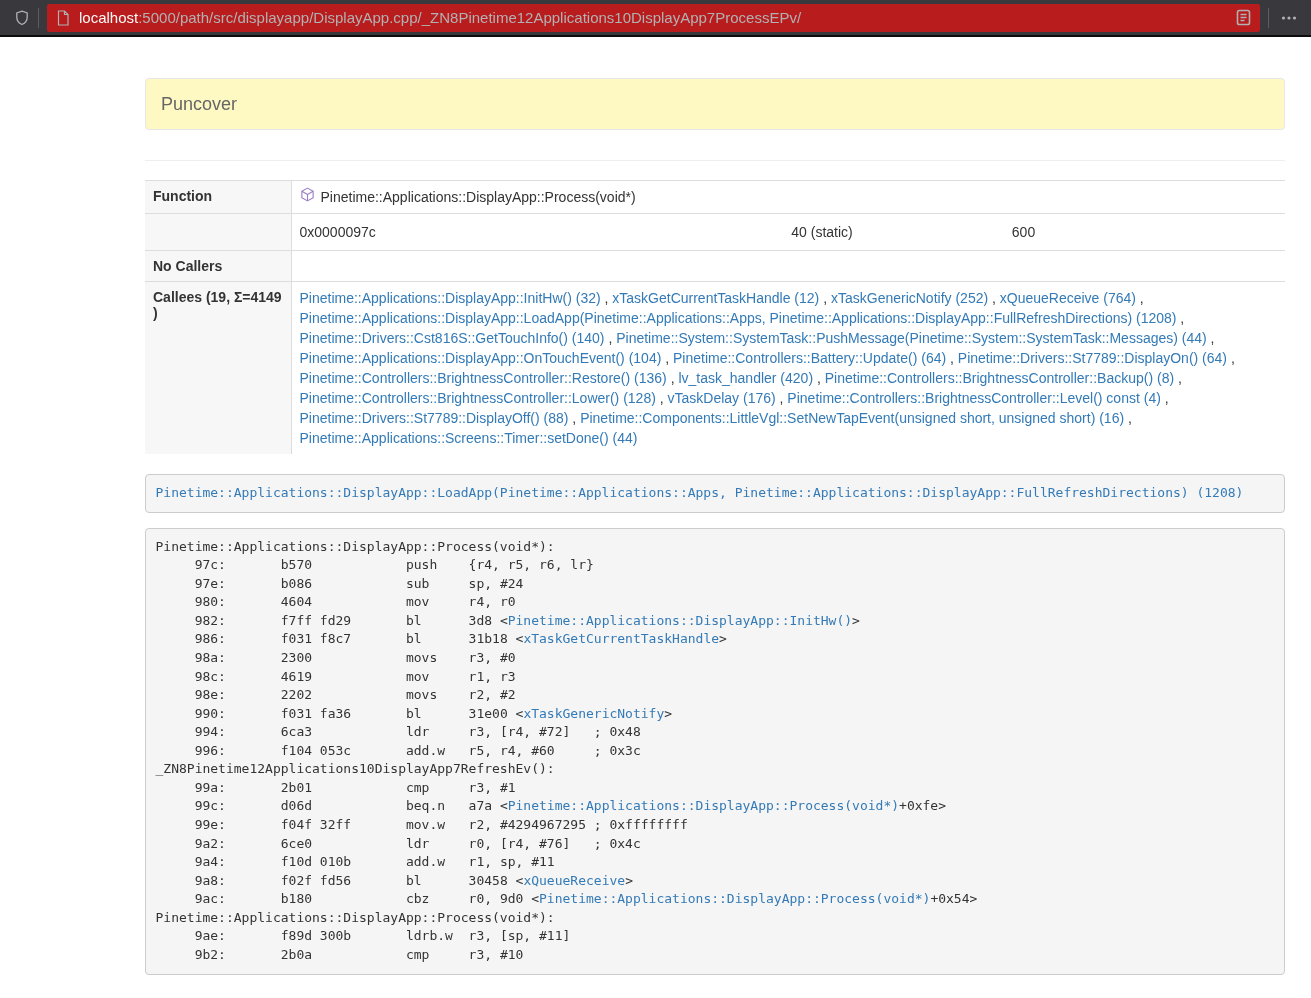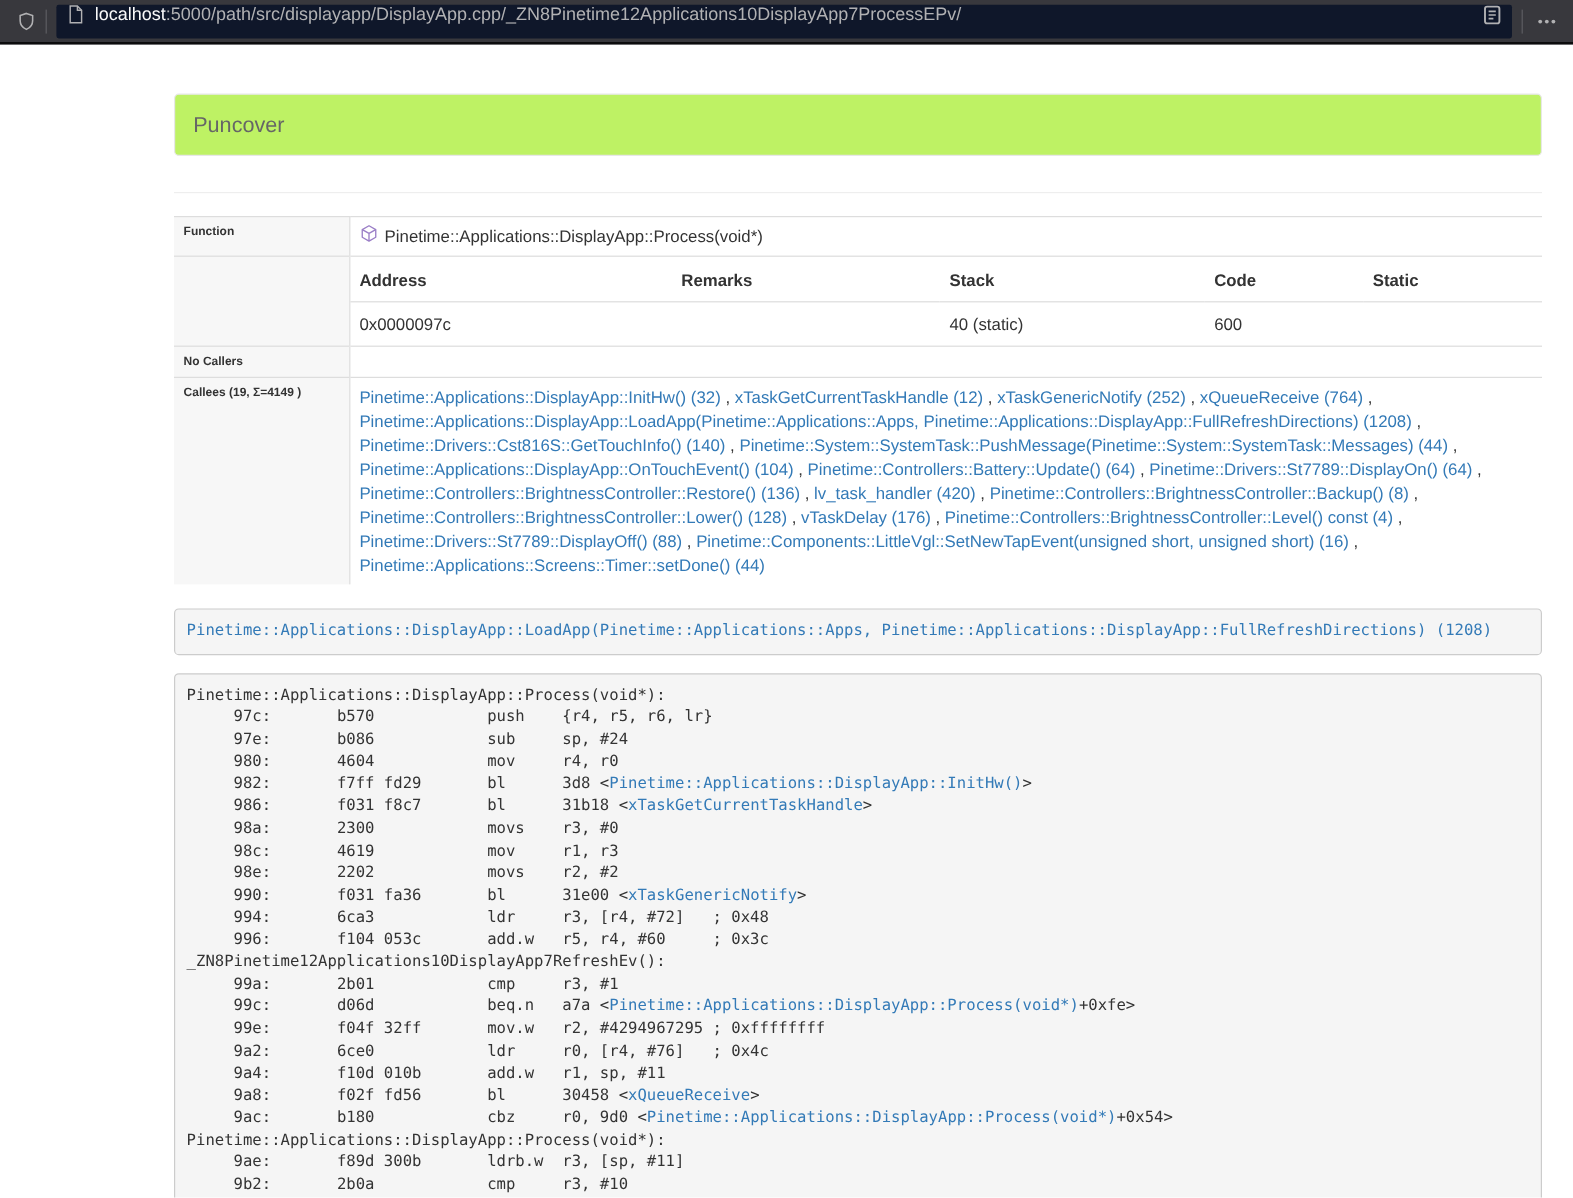--- a/index.html
+++ b/index.html
@@ -11,48 +11,48 @@
   a { color:#337ab7; text-decoration:none; }
 
   
   .chrome {
     height:37px; background:#38383d; border-bottom:2px solid #0c0c0d;
     display:flex; align-items:center; padding:0 10px 0 14px;
   }
   .chrome .vsep { width:1px; height:20px; background:#5c5c61; margin:0 8px; flex:0 0 auto; }
   .icon-btn { display:flex; align-items:center; justify-content:center; flex:0 0 auto; }
   .urlfield {
-    flex:1 1 auto; height:28px; background:#0f172a; border-radius:2px;
-    display:flex; align-items:flex-start; padding:0 9px; overflow:hidden; min-width:0;
+    flex:1 1 auto; height:28px; background:#b91c1c; border-radius:2px;
+    display:flex; align-items:center; padding:0 9px; overflow:hidden; min-width:0;
   }
   .urltext { font-size:15px; margin-left:9px; white-space:nowrap; overflow:hidden; flex:1 1 auto; }
   .urltext .host { color:#f9f9fa; }
   .urltext .rest { color:#b1b1b3; }
 
   
   .container { width:1140px; margin-left:145px; }
 
   .navbar {
-    margin-top:41px; height:52px; background:#bef264;
+    margin-top:41px; height:52px; background:#fef9c3;
     border:1px solid #e7e7e7; border-radius:4px;
     display:flex; align-items:center;
   }
   .brand { padding:0 15px; font-size:18px; color:#666; }
 
   hr.rule { border:0; border-top:1px solid #eee; margin:30px 0 19px 0; }
 
   .breadcrumb { margin:0 0 13px 0; font-size:14px; line-height:20px; padding-left:4px; }
   .crumb-sep { color:#999; padding:0 5px; }
   .crumb-suffix { color:#777; }
 
   
   table.fn-table { width:100%; border-collapse:collapse; }
   table.fn-table > tbody > tr > th {
     width:146px; background:#f7f7f7; border-right:1px solid #ddd; border-top:1px solid #ddd;
-    text-align:left; vertical-align:top; padding:7px 8px; font-weight:bold; font-size:10px;
+    text-align:left; vertical-align:top; padding:7px 8px; font-weight:bold; font-size:14px;
   }
   table.fn-table > tbody > tr > td {
     border-top:1px solid #ddd; vertical-align:top; padding:6px 8px; line-height:20px;
   }
   table.fn-table > tbody > tr > td.p0 { padding:0; }
   .fn-name-cell { display:flex; align-items:center; }
   .fn-name-cell svg { margin-right:6px; flex:0 0 auto; }
 
   table.stats { width:100%; border-collapse:collapse; table-layout:fixed; }
   table.stats th {
@@ -135,27 +135,20 @@
           <table class="stats">
             <colgroup>
                 <col style="width:27%">
                 <col style="width:22.5%">
                 <col style="width:22.2%">
                 <col style="width:13.3%">
                 <col style="width:15%">
               </colgroup>
             <tbody>
               <tr>
-                <th>Address</th>
-                <th>Remarks</th>
-                <th>Stack</th>
-                <th>Code</th>
-                <th>Static</th>
-              </tr>
-              <tr>
                 <td>0x0000097c</td>
                 <td></td>
                 <td>40 (static)</td>
                 <td>600</td>
                 <td></td>
               </tr>
             </tbody>
           </table>
         </td>
       </tr>

